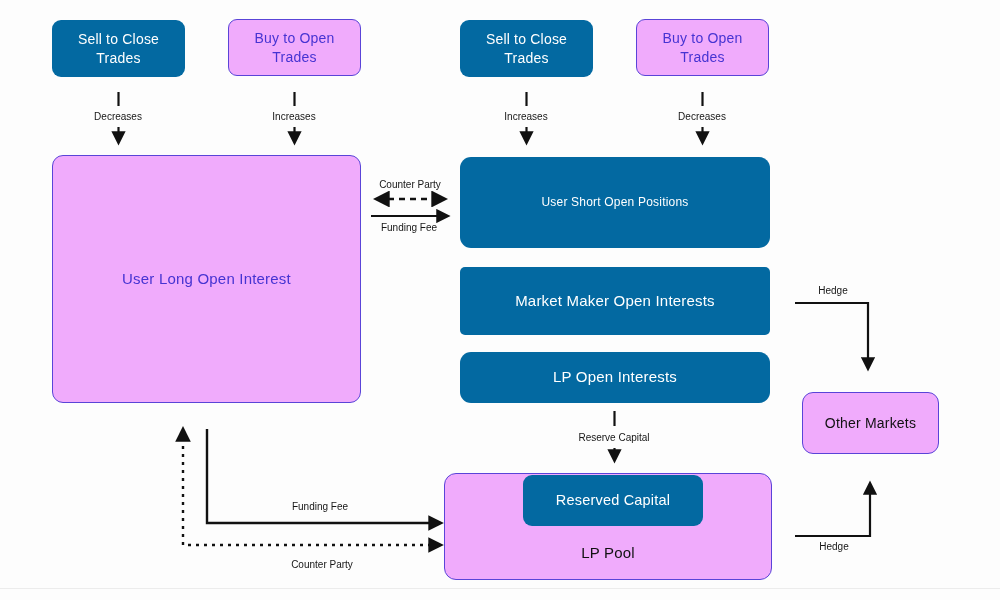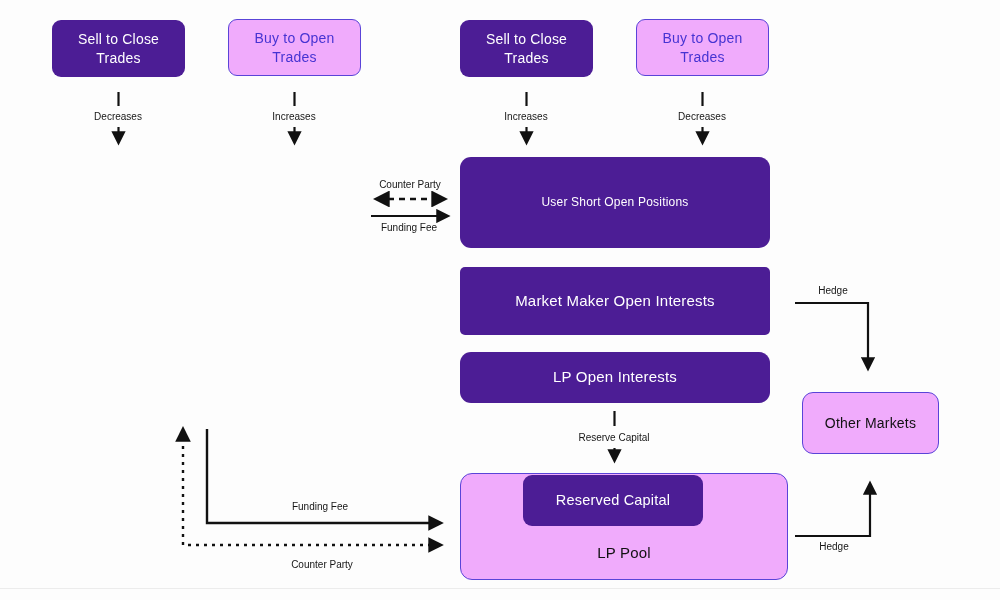--- a/index.html
+++ b/index.html
@@ -7,21 +7,21 @@
   .stage{
     position:relative;width:1000px;height:600px;background:#fdfdfd;overflow:hidden;
   }
   .layer{position:absolute;left:0;top:0;width:1000px;height:600px;}
   svg.layer{pointer-events:none;}
   .box{
     position:absolute;display:flex;align-items:center;justify-content:center;
     text-align:center;box-sizing:border-box;border-radius:9px;
     font-weight:500;letter-spacing:.2px;line-height:1.35;
   }
-  .box.filled{background:#4c1d95;color:#ffffff;}
+  .box.filled{background:#0369a1;color:#ffffff;}
   .box.outlined{background:#f0abfc;border:1.6px solid #5A44D8;color:#4633D2;}
   .box.small{width:133px;height:57px;font-size:14px;padding:4px 10px;}
   .lbl{
     position:absolute;transform:translateX(-50%);white-space:nowrap;
     font-size:10px;color:#161616;font-weight:400;
   }
   .sep{position:absolute;left:0;top:588px;width:1000px;height:1px;background:#ececec;}
 </style>
 </head>
 <body>
@@ -64,35 +64,36 @@
   <div class="box filled small" style="left:52px;top:20px;">Sell to Close Trades</div>
   <div class="box outlined small" style="left:228px;top:19px;">Buy to Open Trades</div>
   <div class="box filled small" style="left:460px;top:20px;">Sell to Close Trades</div>
   <div class="box outlined small" style="left:636px;top:19px;">Buy to Open Trades</div>
 
   <div class="lbl" style="left:118px;top:111px;">Decreases</div>
   <div class="lbl" style="left:294px;top:111px;">Increases</div>
   <div class="lbl" style="left:526px;top:111px;">Increases</div>
   <div class="lbl" style="left:702px;top:111px;">Decreases</div>
 
+  <div class="box outlined" style="left:52px;top:155px;width:309px;height:248px;font-size:15px;border-radius:11px;">User Long Open Interest</div>
 
   <div class="lbl" style="left:410px;top:179px;">Counter Party</div>
   <div class="lbl" style="left:409px;top:222px;">Funding Fee</div>
 
   <div class="box filled" style="left:460px;top:157px;width:310px;height:91px;font-size:12px;border-radius:11px;">User Short Open Positions</div>
   <div class="box filled" style="left:460px;top:267px;width:310px;height:68px;font-size:15px;border-radius:5px;">Market Maker Open Interests</div>
   <div class="box filled" style="left:460px;top:352px;width:310px;height:51px;font-size:15px;border-radius:11px;">LP Open Interests</div>
 
   <div class="lbl" style="left:614px;top:432px;">Reserve Capital</div>
 
   <div class="lbl" style="left:833px;top:285px;">Hedge</div>
   <div class="lbl" style="left:834px;top:541px;">Hedge</div>
 
   <div class="box outlined" style="left:802px;top:392px;width:137px;height:62px;font-size:14px;color:#111;border-radius:11px;">Other Markets</div>
 
-  <div class="box outlined" style="left:460px;top:473px;width:328px;height:107px;border-radius:12px;align-items:flex-end;padding-bottom:16px;font-size:15px;color:#111;">LP Pool</div>
+  <div class="box outlined" style="left:444px;top:473px;width:328px;height:107px;border-radius:12px;align-items:flex-end;padding-bottom:16px;font-size:15px;color:#111;">LP Pool</div>
   <div class="box filled" style="left:523px;top:475px;width:180px;height:51px;font-size:14.5px;">Reserved Capital</div>
 
   <div class="lbl" style="left:320px;top:501px;">Funding Fee</div>
   <div class="lbl" style="left:322px;top:559px;">Counter Party</div>
 
   <div class="sep"></div>
 </div>
 
 </body></html>

